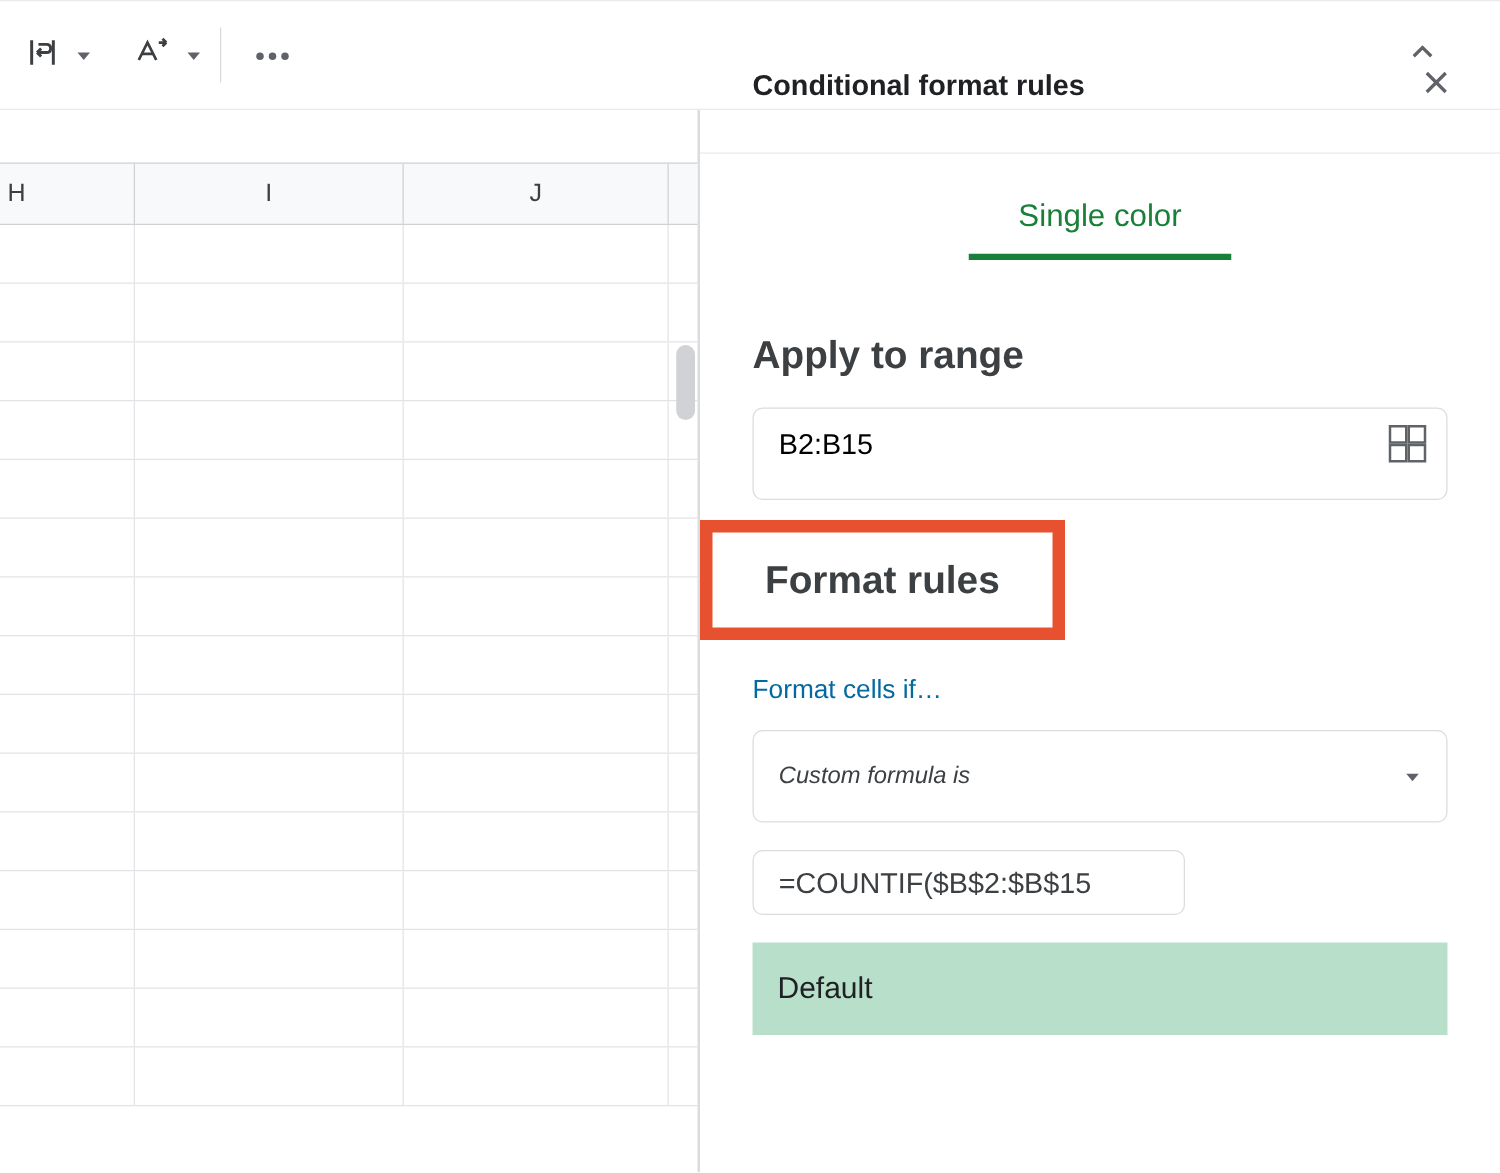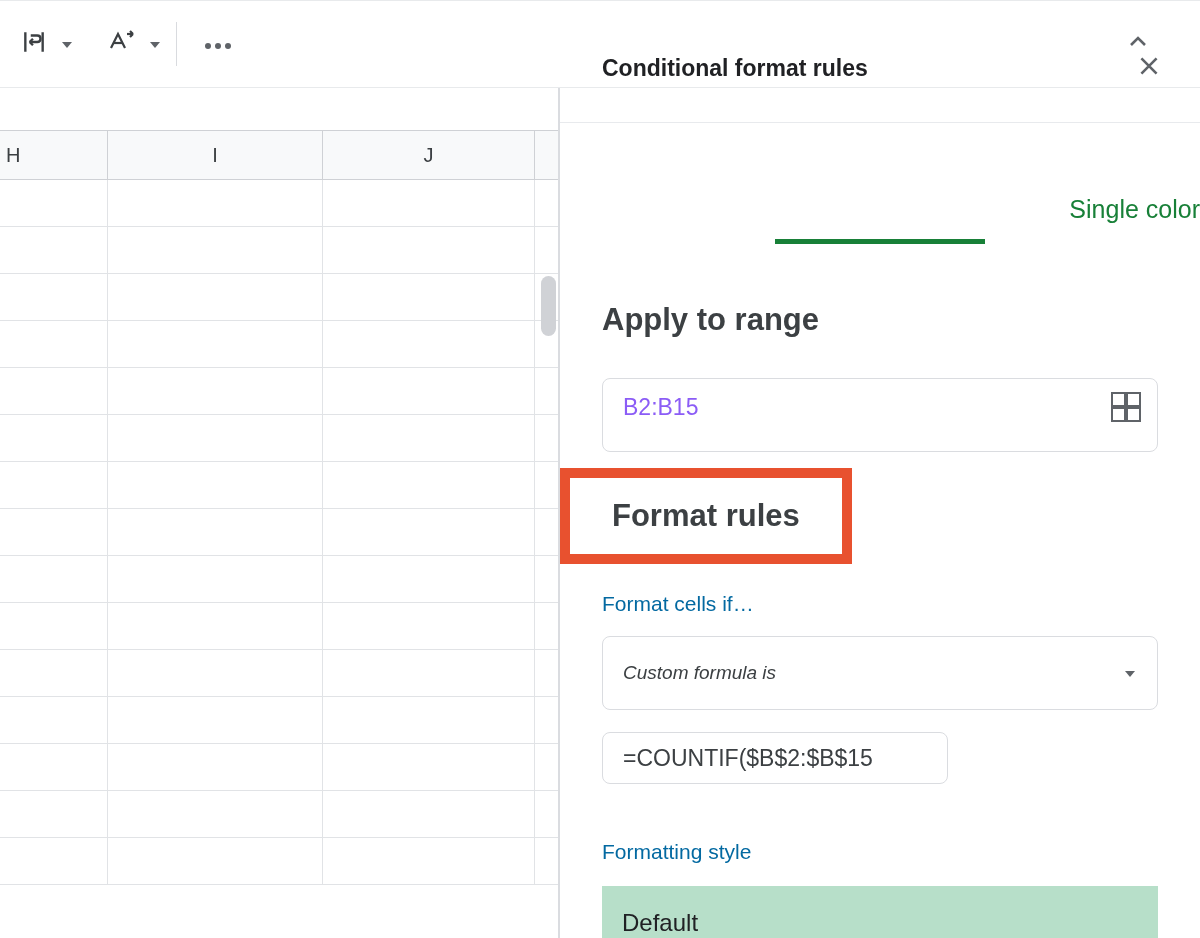--- a/index.html
+++ b/index.html
@@ -144,27 +144,26 @@
     background: #e8eaed;
     margin-top: 54px;
   }
 
   .tabs {
     display: flex;
     padding-top: 36px;
   }
   .tab {
     flex: 1;
-    text-align: right;
+    text-align: center;
     font-size: 25px;
     font-weight: 500;
     cursor: pointer;
     padding-bottom: 20px;
     position: relative;
-    margin-top: 36px;
   }
   .tab-active { color: #188038; }
   .tab-inactive { color: #5f6368; }
   .tab-underline {
     position: absolute;
     left: 50%; transform: translateX(-50%);
     bottom: 0;
     width: 210px; height: 5px;
     background: #188038;
   }
@@ -172,29 +171,29 @@
   .section {
     padding: 0 42px;
   }
   .section-heading {
     font-size: 31px;
     font-weight: 600;
     color: #3c4043;
     margin-top: 58px;
   }
   .range-box {
-    margin-top: 40px;
+    margin-top: 24px;
     height: 74px;
     border: 1px solid #dadce0;
     border-radius: 8px;
     display: flex;
     align-items: center;
     padding: 0 16px 16px 20px;
     font-size: 23px;
-    color: #8b5cf6;
+    color: #000000;
   }
   .range-spacer { flex: 1; }
   .grid-icon {
     width: 30px; height: 30px;
     display: grid;
     grid-template-columns: 1fr 1fr;
     grid-template-rows: 1fr 1fr;
   }
   .grid-icon div {
     border: 2.5px solid #5f6368;
@@ -458,21 +457,20 @@
       <div class="select-box">
         <span>Custom formula is</span>
         <div style="flex:1"></div>
         <span class="caret" style="border-top-color:#5f6368"></span>
       </div>
 
       <div class="formula-box">
         <span>=COUNTIF($B$2:$B$15</span>
       </div>
 
-      <div class="sub-label" style="margin-top:56px">Formatting style</div>
 
       <div class="style-box">
         <span>Default</span>
       </div>
       
     </div>
 
   </div>
 </div>
 

